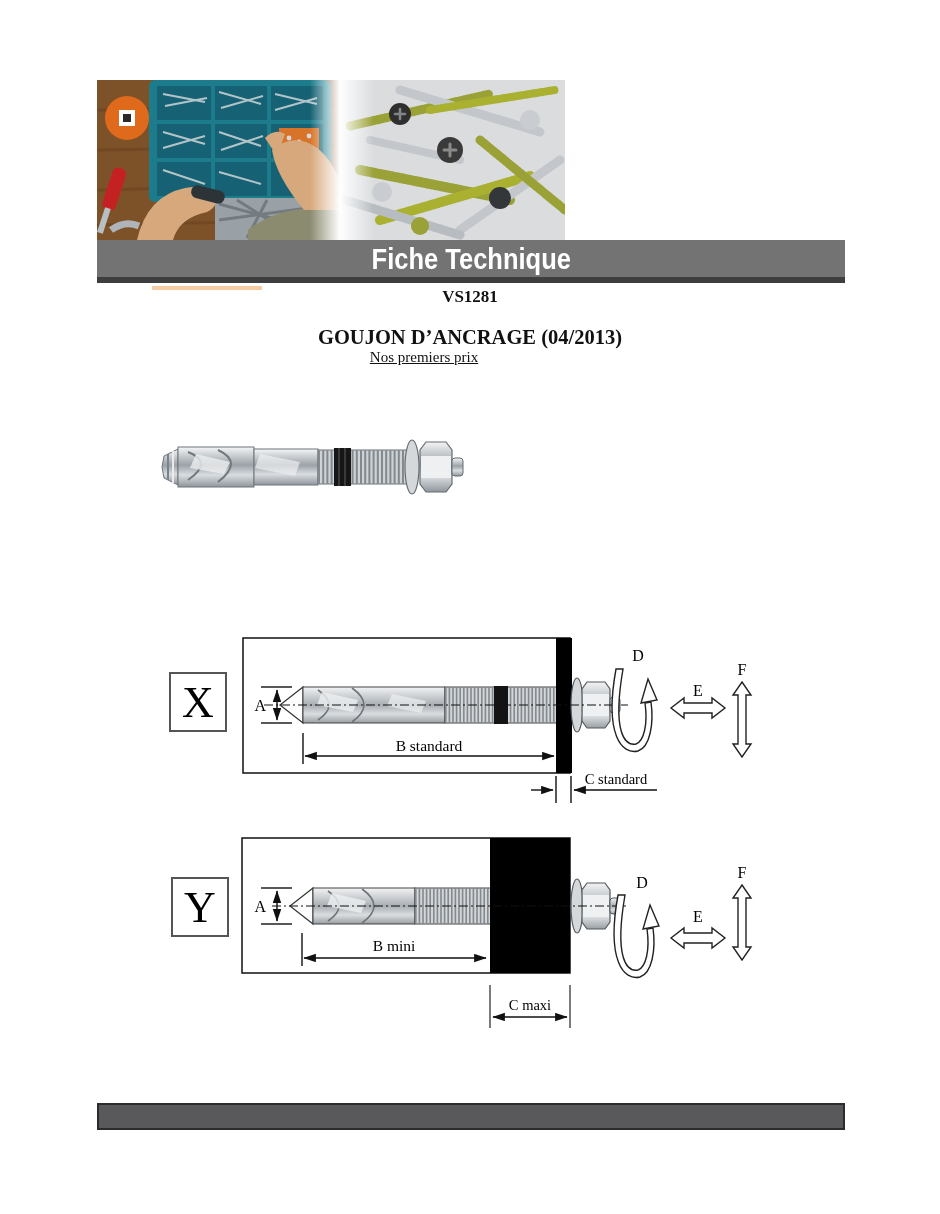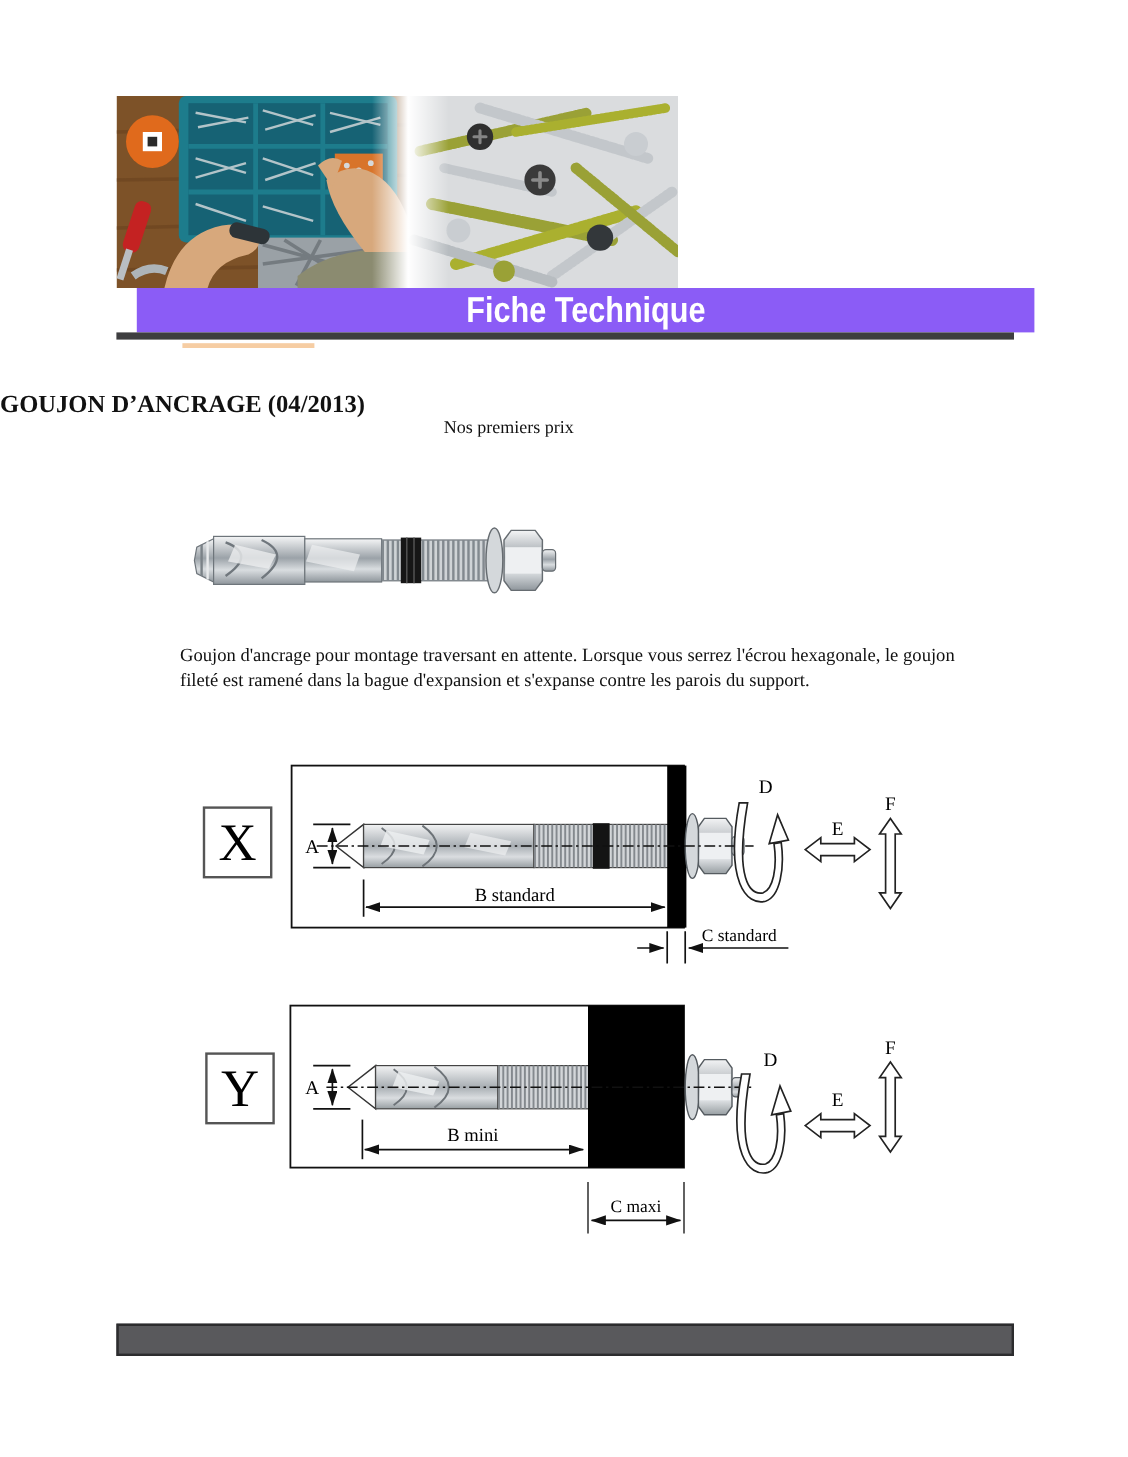--- a/index.html
+++ b/index.html
@@ -12,30 +12,30 @@
   .photo{height:160px;overflow:hidden;}
   .photo-left{width:243px;}
   .photo-right{width:225px;}
   .logo-cell{width:280px;height:160px;background:#fff;position:relative;}
   .logo-line{position:absolute;left:22px;top:30px;white-space:nowrap;}
   .logo-vis{font-family:"Liberation Sans",sans-serif;font-weight:bold;font-size:56px;color:#4f4f4f;letter-spacing:-1px;}
   .logo-express{font-family:"Liberation Sans",sans-serif;font-weight:bold;font-style:italic;font-size:40px;color:#e87e1e;letter-spacing:-1px;}
   .swoosh{position:absolute;left:20px;top:96px;}
 
   
-  .banner{left:114px;top:240px;width:748px;height:37px;background:#8b5cf6;display:flex;align-items:center;justify-content:center;}
+  .banner{left:97px;top:240px;width:748px;height:37px;background:#737373;display:flex;align-items:center;justify-content:center;}
   .banner-text{font-family:"Liberation Sans",sans-serif;font-weight:bold;font-size:30px;color:#ffffff;
                transform:scaleX(.85);letter-spacing:0px;}
   .banner-strip{left:97px;top:277px;width:748px;height:6px;background:#3e3e40;}
   .peach-mark{left:152px;top:286px;width:110px;height:4px;background:#f6cda3;}
 
   
   .ref{left:0;top:287px;width:940px;text-align:center;font-weight:bold;font-size:17px;}
-  .title{left:0;top:326px;width:940px;font-weight:bold;font-size:20.5px;}
-  .subtitle{left:0;top:349px;width:848px;text-align:center;font-size:15px;}
+  .title{left:0;top:326px;width:940px;text-align:center;font-weight:bold;font-size:20.5px;}
+  .subtitle{left:0;top:349px;width:848px;text-align:center;font-size:15px;text-decoration:underline;}
   .articles{left:150px;top:388px;width:680px;font-size:15px;font-weight:bold;font-style:italic;}
   .para{left:150px;width:660px;font-size:15.5px;line-height:1.37;}
   .para1{top:520px;}
   .para2{top:571px;}
 
   .footer-bar{left:97px;top:1103px;width:748px;height:27px;background:#59595c;border:2px solid #2c2c2e;box-sizing:border-box;}
 </style>
 </head>
 <body>
 
@@ -158,20 +158,21 @@
       </svg>
     </div>
   </div>
 
   <div class="abs banner">
     <span class="banner-text">Fiche Technique</span>
   </div>
   <div class="abs banner-strip"></div>
   <div class="abs peach-mark"></div>
 
+  <div class="abs ref">VS1281</div>
   <div class="abs title">GOUJON D’ANCRAGE (04/2013)</div>
   <div class="abs subtitle">Nos premiers prix</div>
 
   <div class="abs" style="left:140px;top:420px;">
     <svg width="330" height="95" viewBox="0 0 330 95">
       <defs>
         <linearGradient id="met1" x1="0" y1="0" x2="0" y2="1">
           <stop offset="0" stop-color="#f4f5f6"></stop>
             <stop offset="0.45" stop-color="#9ba2a8"></stop>
           <stop offset="0.7" stop-color="#d9dde0"></stop>
@@ -194,21 +195,20 @@
         <line x1="199" y1="28" x2="199" y2="66" stroke="#555" stroke-width="1.2"></line>
         <line x1="205" y1="28" x2="205" y2="66" stroke="#555" stroke-width="1.2"></line>
         <ellipse cx="272" cy="47" rx="7" ry="27" fill="#d4d8db" stroke="#666c71" stroke-width="1.2"></ellipse>
         <path d="M286,22 L306,22 L312,30 L312,64 L306,72 L286,72 L280,64 L280,30 Z" fill="url(#met1)" stroke="#666c71" stroke-width="1.2"></path>
         <rect x="281" y="36" width="30" height="22" fill="#eef0f2"></rect>
         <rect x="312" y="38" width="11" height="18" rx="3" fill="url(#met1)" stroke="#666c71" stroke-width="1"></rect>
       </g>
     </svg>
   </div>
 
-  <p class="abs para para1">Goujon d'ancrage pour montage traversant en attente. Lorsque vous serrez l'écrou hexagonale, le goujon fileté est ramené dans la bague d'expansion et s'expanse contre les parois du support.</p>
 
   <div class="abs" style="left:150px;top:635px;">
     <svg width="620" height="172" viewBox="150 635 620 172">
       <defs>
         <linearGradient id="met2" x1="0" y1="0" x2="0" y2="1">
           <stop offset="0" stop-color="#f2f3f4"></stop>
             <stop offset="0.5" stop-color="#a8aeb3"></stop>
           <stop offset="0.75" stop-color="#dadde0"></stop>
             <stop offset="1" stop-color="#989fa3"></stop>
         </linearGradient>

